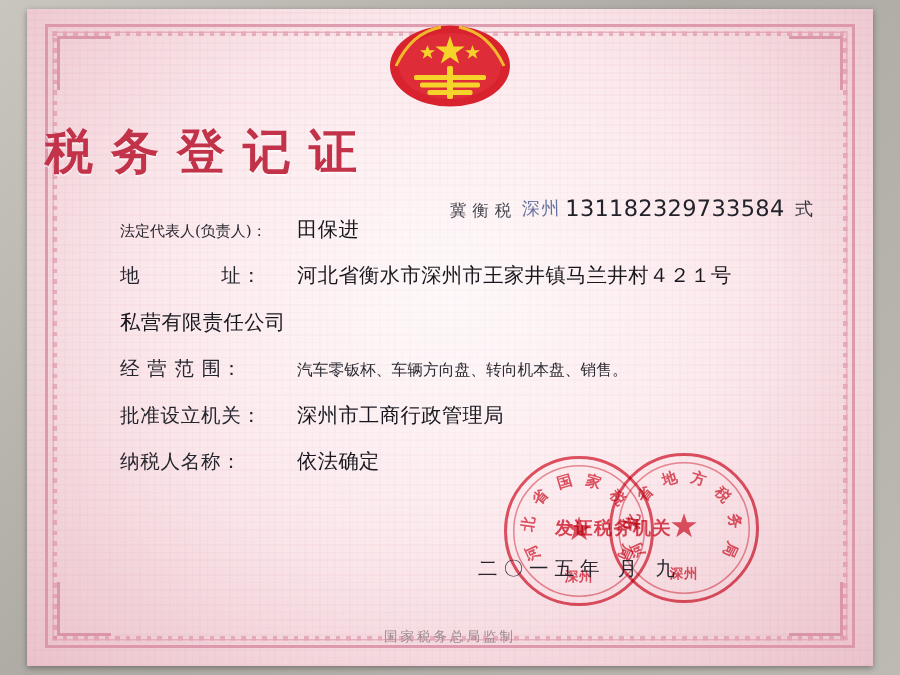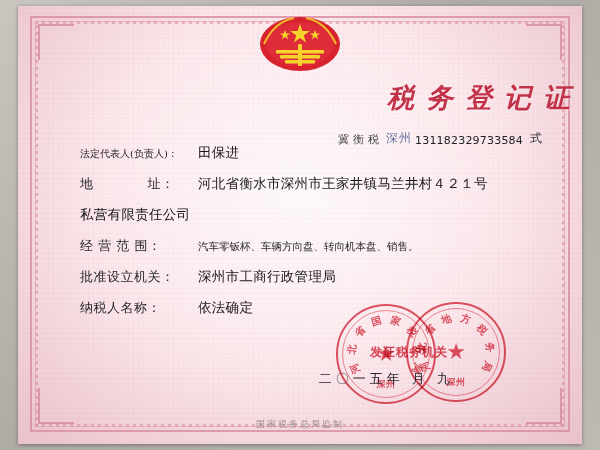--- a/index.html
+++ b/index.html
@@ -96,29 +96,28 @@
     transform: translateX(-50%);
     width: 92px;
     height: 66px;
   }
 
   
   .title {
     position: absolute;
     left: 0; right: 0;
     top: 74px;
-    text-align: right;
+    text-align: left;
     font-family: "DejaVu Serif", "Liberation Serif", serif;
     font-weight: bold;
-    font-size: 27px;
+    font-size: 32px;
     letter-spacing: 12px;
     color: #c2334a;
     text-shadow: 0 1px 0 rgba(255,255,255,0.5);
     text-indent: 12px;
-    font-style: italic;
   }
 
   
   .serial-row {
     position: absolute;
     right: 40px;
     top: 124px;
     display: flex;
     align-items: flex-end;
     gap: 3px;
@@ -133,21 +132,21 @@
   .serial-stamp {
     font-family: "DejaVu Serif", "Liberation Serif", serif;
     font-size: 12px;
     color: #4a5a8f;
     letter-spacing: 1px;
     transform: rotate(-1deg);
     opacity: .85;
   }
   .serial-number {
     font-family: "DejaVu Sans", "Liberation Sans", sans-serif;
-    font-size: 11px;
+    font-size: 15px;
     color: #22222a;
     letter-spacing: .2px;
   }
   .serial-suffix {
     font-family: "DejaVu Serif", "Liberation Serif", serif;
     font-size: 12px;
     color: #33333c;
     margin-left: 4px;
   }
 

